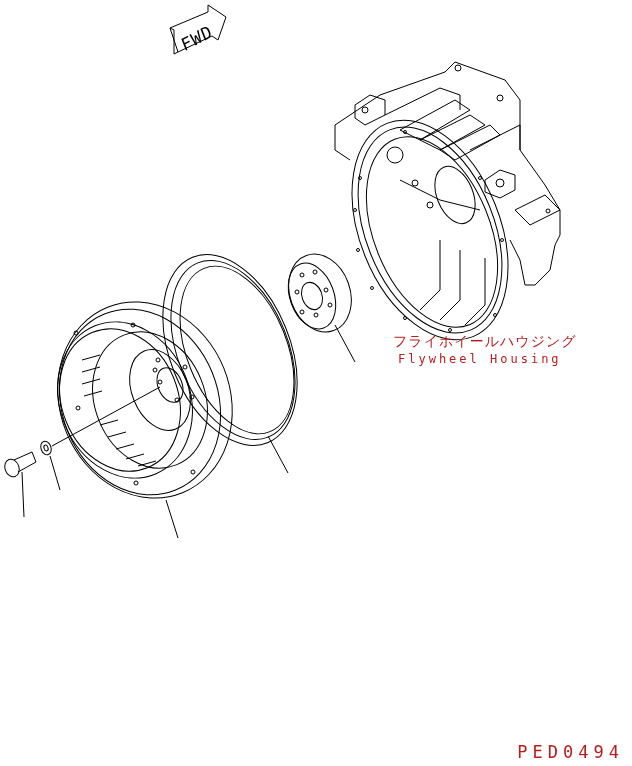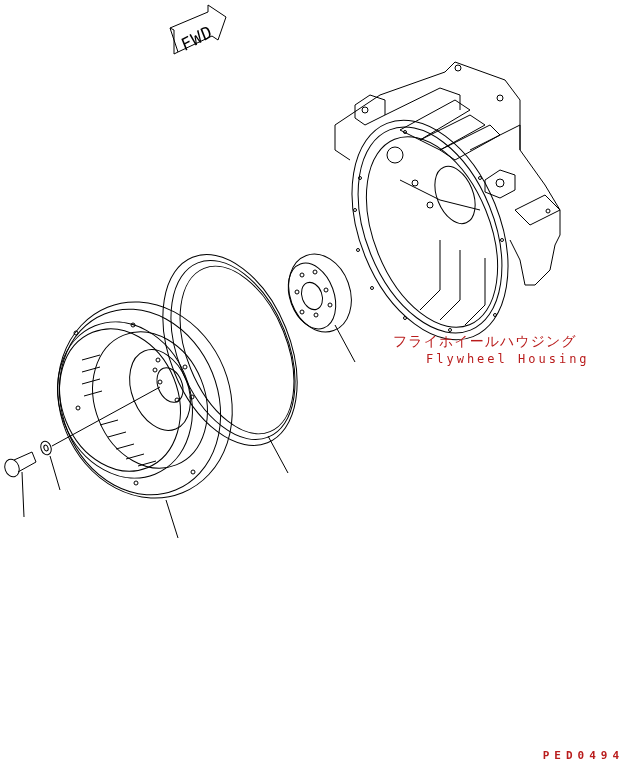--- a/index.html
+++ b/index.html
@@ -1,22 +1,22 @@
 <!DOCTYPE html>
 <html><head>
   <meta charset="utf-8">
   <style>
     html, body { margin: 0; padding: 0; background: #ffffff; }
     body { width: 632px; height: 766px; position: relative; overflow: hidden; font-family: "DejaVu Sans Mono", monospace; }
     svg.diagram { position: absolute; left: 0; top: 0; }
     .ln { fill: none; stroke: #000; stroke-width: 1; }
     .lbl { position: absolute; color: #b91c1c; white-space: nowrap; font-family: "DejaVu Sans Mono", monospace; }
     .lbl-jp { left: 393px; top: 333px; font-size: 14px; letter-spacing: 1px; }
-    .lbl-en { left: 398px; top: 352px; font-size: 12px; letter-spacing: 3px; margin-left: 28px; }
-    .code { right: 8px; bottom: 4px; font-size: 11px; letter-spacing: 5px; font-weight: bold; }
+    .lbl-en { left: 398px; top: 352px; font-size: 12px; letter-spacing: 3px; }
+    .code { right: 8px; bottom: 4px; font-size: 17px; letter-spacing: 5px; }
     .fwd-text { position: absolute; left: 180px; top: 28px; font-size: 17px; transform: rotate(-22deg) skewY(-6deg); letter-spacing: 1px; }
   </style>
 </head>
 <body>
 
 <svg class="diagram" width="632" height="766" viewBox="0 0 632 766">
 
   <g>
     <path class="ln" d="M170 28 L208 12 L208 5 L226 17 L218 40 L212 36 L178 52 Z"></path>
     <path class="ln" d="M174 30 L174 54 L178 52"></path>

